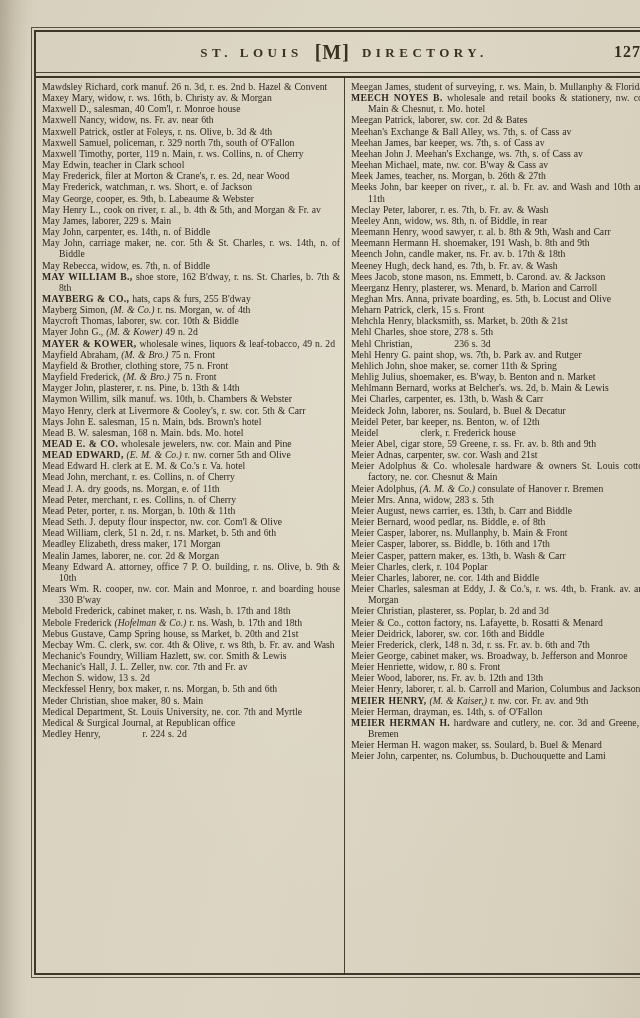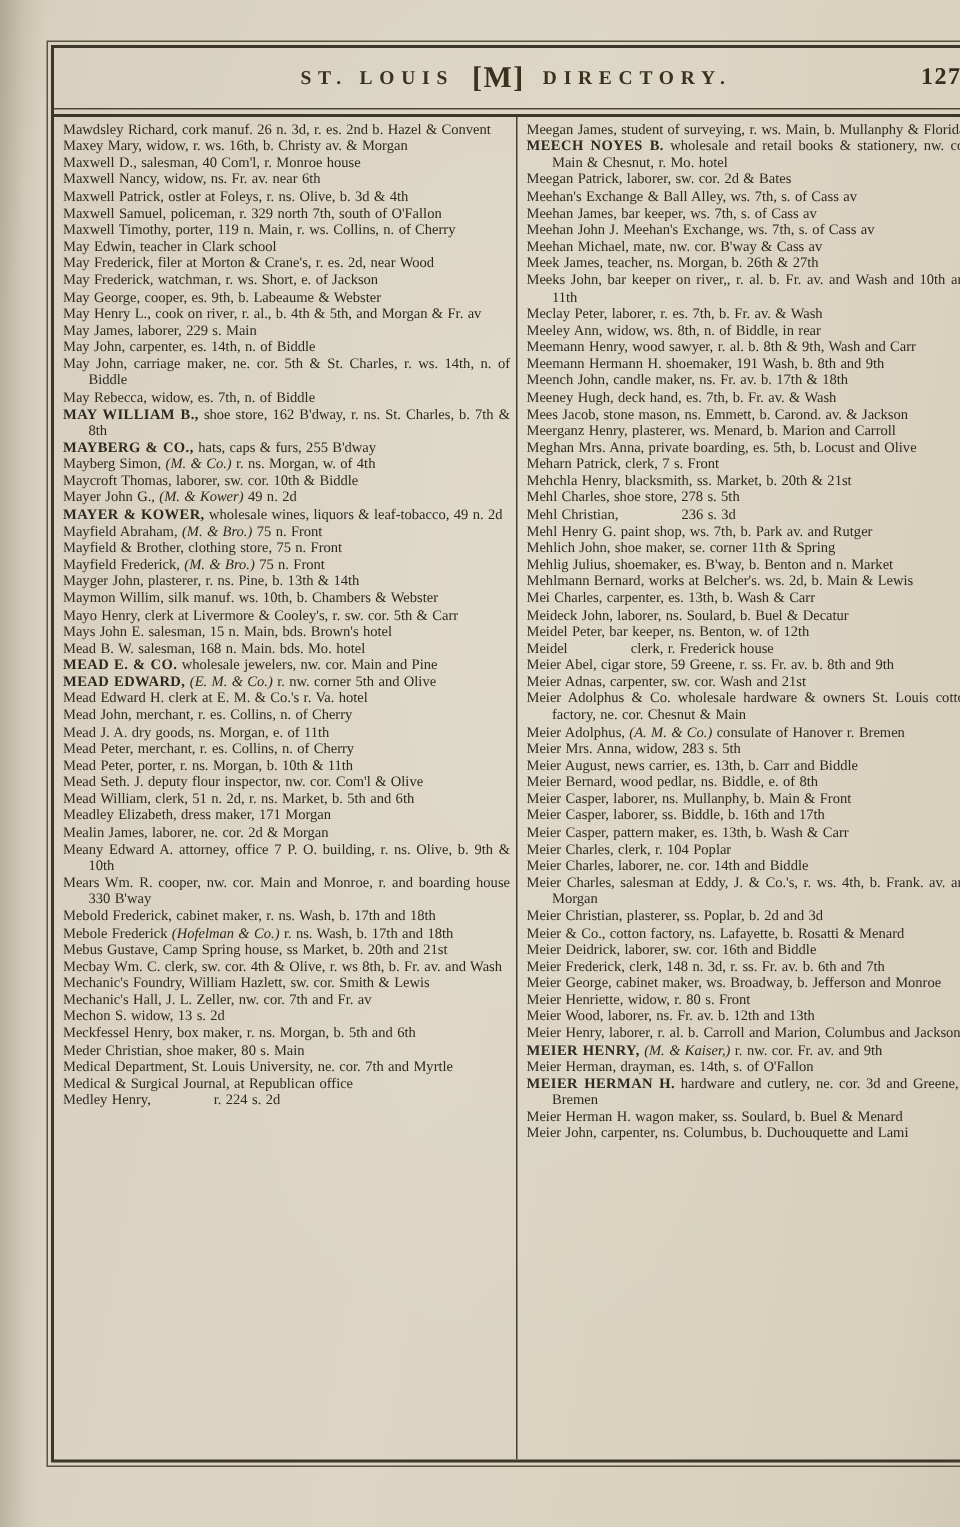--- a/index.html
+++ b/index.html
@@ -147,21 +147,21 @@
             <p class="entry"><span>Meeks John, bar keeper on river,, r. al. b. Fr. av. and Wash and 10th and 11th</span></p>
             <p class="entry"><span>Meclay Peter, laborer, r. es. 7th, b. Fr. av. &amp; Wash</span></p>
             <p class="entry"><span>Meeley Ann, widow, ws. 8th, n. of Biddle, in rear</span></p>
             <p class="entry"><span>Meemann Henry, wood sawyer, r. al. b. 8th &amp; 9th, Wash and Carr</span></p>
             <p class="entry"><span>Meemann Hermann H. shoemaker, 191 Wash, b. 8th and 9th</span></p>
             <p class="entry"><span>Meench John, candle maker, ns. Fr. av. b. 17th &amp; 18th</span></p>
             <p class="entry"><span>Meeney Hugh, deck hand, es. 7th, b. Fr. av. &amp; Wash</span></p>
             <p class="entry"><span>Mees Jacob, stone mason, ns. Emmett, b. Carond. av. &amp; Jackson</span></p>
             <p class="entry"><span>Meerganz Henry, plasterer, ws. Menard, b. Marion and Carroll</span></p>
             <p class="entry"><span>Meghan Mrs. Anna, private boarding, es. 5th, b. Locust and Olive</span></p>
-            <p class="entry"><span>Meharn Patrick, clerk, 7 s. Front</span></p>
+            <p class="entry"><span>Meharn Patrick, clerk, 15 s. Front</span></p>
             <p class="entry"><span>Mehchla Henry, blacksmith, ss. Market, b. 20th &amp; 21st</span></p>
             <p class="entry"><span>Mehl Charles, shoe store, 278 s. 5th</span></p>
             <p class="entry"><span>Mehl Christian,</span><span class="seg-g"></span><span>236 s. 3d</span></p>
             <p class="entry"><span>Mehl Henry G. paint shop, ws. 7th, b. Park av. and Rutger</span></p>
             <p class="entry"><span>Mehlich John, shoe maker, se. corner 11th &amp; Spring</span></p>
             <p class="entry"><span>Mehlig Julius, shoemaker, es. B'way, b. Benton and n. Market</span></p>
             <p class="entry"><span>Mehlmann Bernard, works at Belcher's. ws. 2d, b. Main &amp; Lewis</span></p>
             <p class="entry"><span>Mei Charles, carpenter, es. 13th, b. Wash &amp; Carr</span></p>
             <p class="entry"><span>Meideck John, laborer, ns. Soulard, b. Buel &amp; Decatur</span></p>
             <p class="entry"><span>Meidel Peter, bar keeper, ns. Benton, w. of 12th</span></p>

